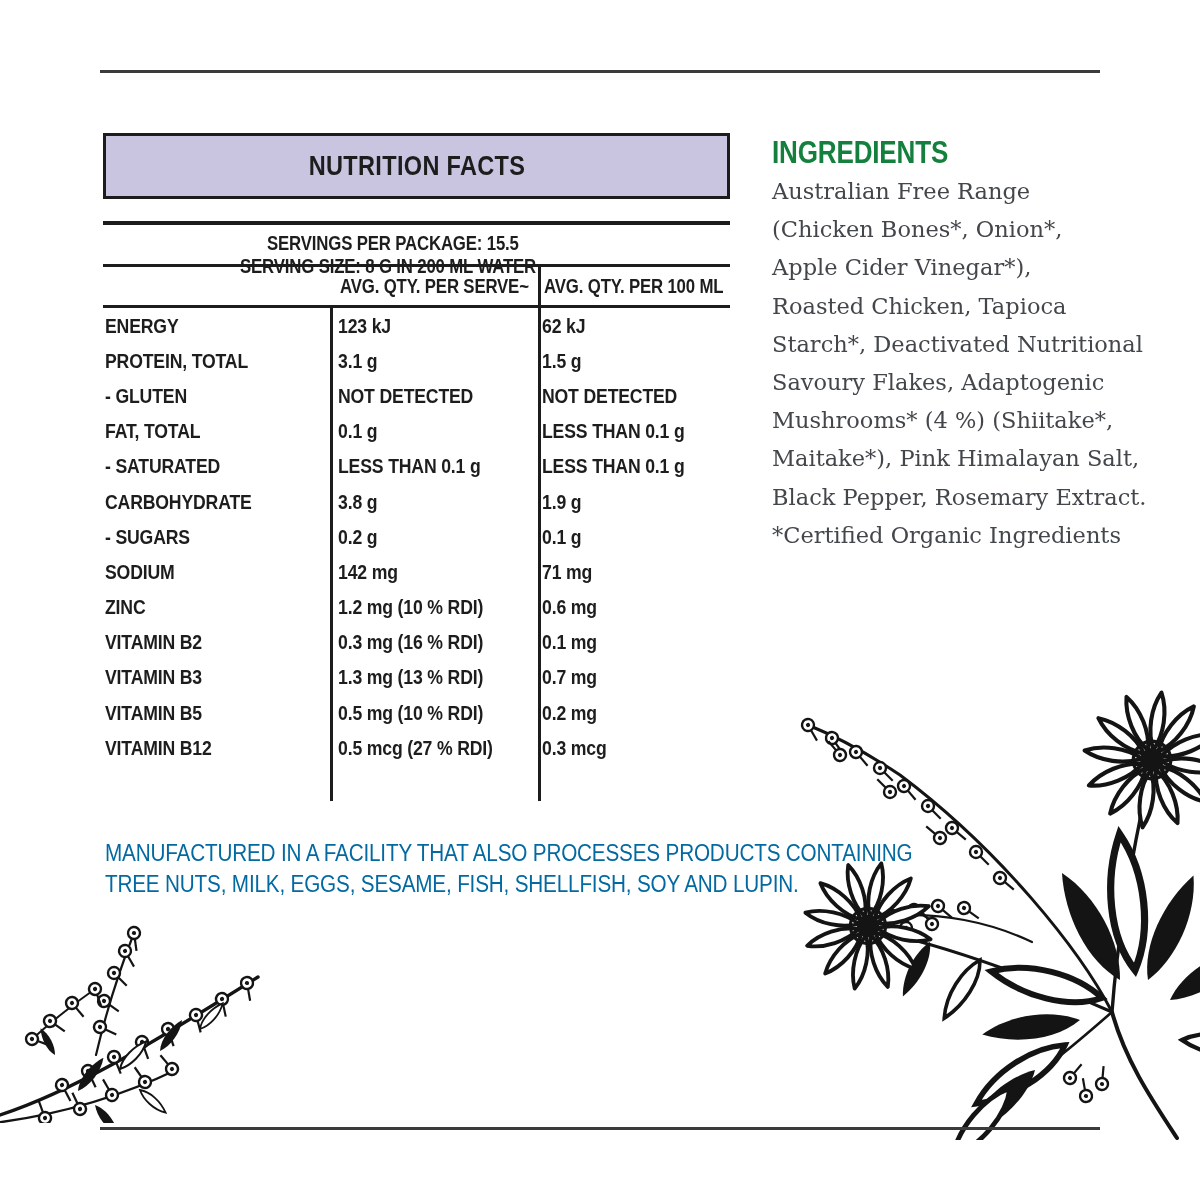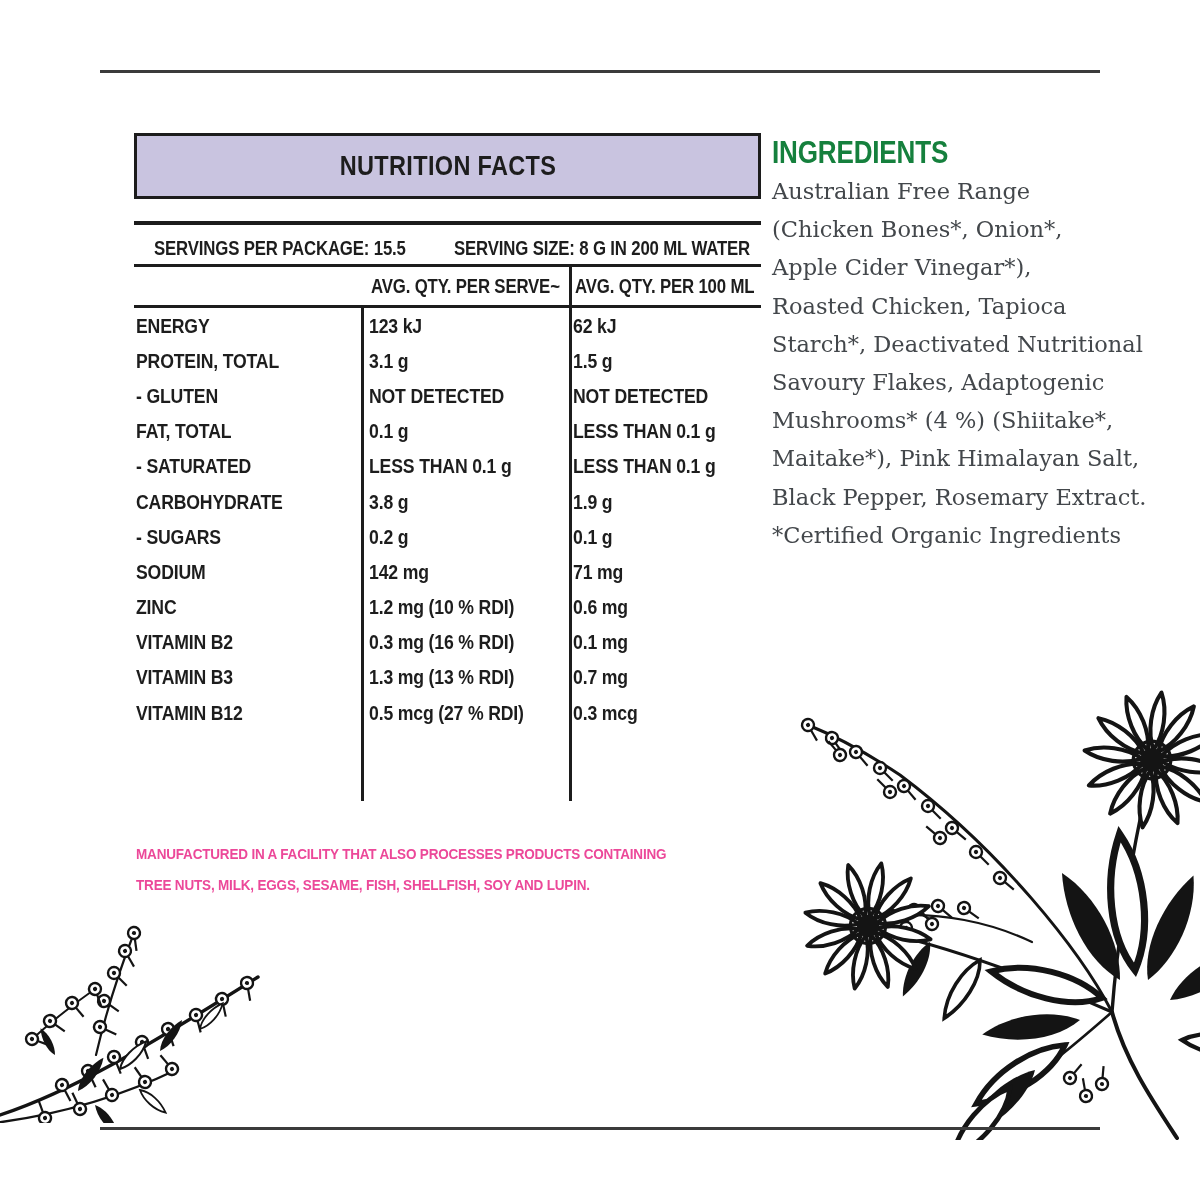--- a/index.html
+++ b/index.html
@@ -9,45 +9,45 @@
   }
   .rule{position:absolute;left:100px;width:1000px;height:3px;background:#3b3b3b;}
   #top-rule{top:70px;}
   #bottom-rule{top:1127px;}
 
   
   .cond{display:inline-block;transform:scaleX(0.84);transform-origin:0 50%;white-space:nowrap;letter-spacing:-0.2px;}
   .ctr{transform-origin:50% 50%;}
 
   
-  #nfp{position:absolute;left:103px;top:133px;width:627px;height:780px;margin-left:31px;}
+  #nfp{position:absolute;left:103px;top:133px;width:627px;height:780px;}
   #nf-box{position:absolute;left:0;top:0;width:627px;height:66px;box-sizing:border-box;
     background:#c9c4e0;border:3px solid #1c1c1c;display:flex;align-items:center;justify-content:center;}
   #nf-box .cond{font-weight:700;font-size:28px;letter-spacing:0.4px;}
   .hl{position:absolute;left:0;width:627px;background:#1c1c1c;}
   #hl-thick{top:88px;height:4px;}
   #hl-2{top:131px;height:3px;}
   #hl-3{top:172px;height:3px;}
   #servings-row{position:absolute;left:0;top:99px;width:627px;height:32px;display:flex;
     justify-content:space-between;align-items:center;padding:0 20px;box-sizing:border-box;
-    font-weight:700;font-size:20px;}
+    font-weight:700;font-size:20px;flex-direction:column;}
   .colhead{position:absolute;top:134px;height:38px;display:flex;align-items:center;justify-content:center;
     font-weight:700;font-size:20px;}
   #ch2{left:227px;width:208px;}
   #ch3{left:435px;width:192px;}
   #rows{position:absolute;left:0;top:175px;width:627px;}
   .nrow{display:flex;height:35.2px;align-items:center;font-weight:700;font-size:21px;}
   .cell{box-sizing:border-box;}
   .c1{width:227px;padding-left:2px;}
   .c2{width:208px;padding-left:8px;}
   .c3{width:192px;padding-left:4px;}
   .vl{position:absolute;width:3px;background:#1c1c1c;}
   #v1{left:227px;top:172px;height:496px;}
   #v2{left:435px;top:131px;height:537px;}
-  #allergen{position:absolute;left:2px;top:705px;font-size:15px;line-height:31px;color:#ec4899;font-weight:700;}
+  #allergen{position:absolute;left:2px;top:705px;font-size:23px;line-height:31px;color:#0369a1;font-weight:400;}
   #allergen .cond{transform:scaleX(0.9);}
 
   
   #ing{position:absolute;left:772px;top:136px;width:420px;}
   #ing h2{margin:0;font-size:31px;font-weight:700;line-height:34px;color:#15803d;}
   #ing-lines{margin-top:2px;font-family:"DejaVu Serif",serif;font-size:22.5px;line-height:38.2px;color:#43474b;}
   .ing-line{white-space:nowrap;}
 
   
   #illus-left{position:absolute;left:0;top:885px;}
@@ -129,20 +129,25 @@
       </div>
       <div class="nrow">
         <span class="cell c1"><span class="cond">VITAMIN B2</span></span>
         <span class="cell c2"><span class="cond">0.3 mg (16 % RDI)</span></span>
         <span class="cell c3"><span class="cond">0.1 mg</span></span>
       </div>
       <div class="nrow">
         <span class="cell c1"><span class="cond">VITAMIN B3</span></span>
         <span class="cell c2"><span class="cond">1.3 mg (13 % RDI)</span></span>
         <span class="cell c3"><span class="cond">0.7 mg</span></span>
+      </div>
+      <div class="nrow">
+        <span class="cell c1"><span class="cond">VITAMIN B5</span></span>
+        <span class="cell c2"><span class="cond">0.5 mg (10 % RDI)</span></span>
+        <span class="cell c3"><span class="cond">0.2 mg</span></span>
       </div>
       <div class="nrow">
         <span class="cell c1"><span class="cond">VITAMIN B12</span></span>
         <span class="cell c2"><span class="cond">0.5 mcg (27 % RDI)</span></span>
         <span class="cell c3"><span class="cond">0.3 mcg</span></span>
       </div>
     </div>
 
   <div class="vl" id="v1"></div>
   <div class="vl" id="v2"></div>

